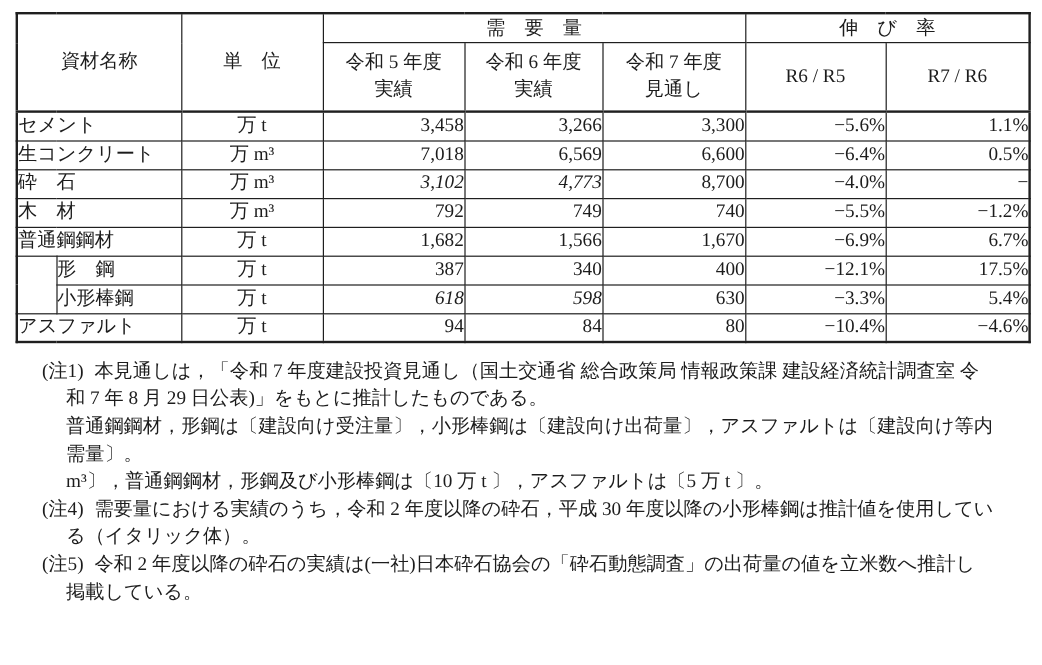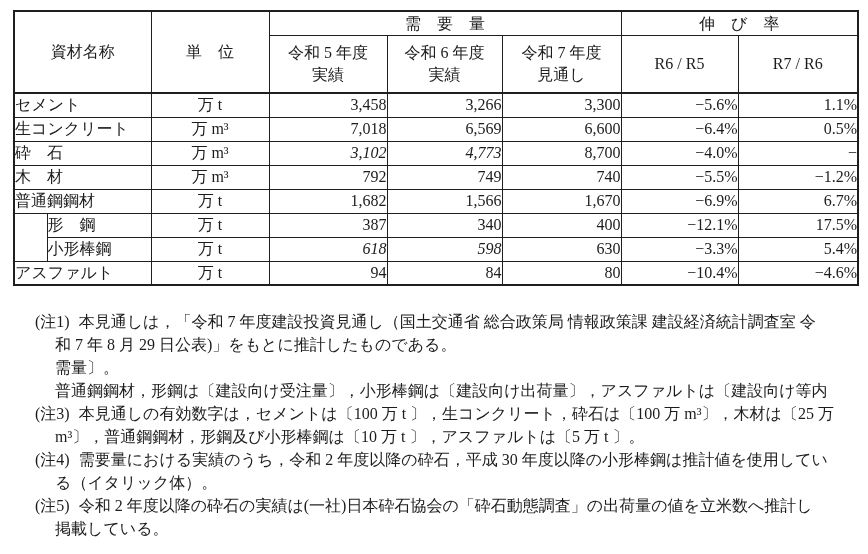--- a/index.html
+++ b/index.html
@@ -33,21 +33,21 @@
 
   td.name  { text-align: left; padding-left: 11px; }
   td.sub   { padding-left: 10px; }
   td.unit  { text-align: center; }
   td.num   { text-align: right; padding-right: 12px; }
   td.est   { font-style: italic; margin-left: 12px; }
   td.nb    { border-bottom: none; }
   td.spacer{ border-top: none; }
 
   .notes {
-    margin-top: 24px;
+    margin-top: 12px;
     padding-left: 22px;
     font-size: 16px;
     line-height: 23px;
     width: 832px;
   }
   .note-line { white-space: nowrap; }
   .note-line.cont { padding-left: 20px; }
   .note-label { margin-right: 9px; }
 </style>
 </head>
@@ -166,25 +166,24 @@
       </tr>
     </tbody>
   </table>
 
   <div class="notes">
     <div class="note">
       <div class="note-line first"><span class="note-label">(注1)</span><span>本見通しは，「令和 7 年度建設投資見通し（国土交通省 総合政策局 情報政策課 建設経済統計調査室 令</span></div>
       <div class="note-line cont">和 7 年 8 月 29 日公表)」をもとに推計したものである。</div>
     </div>
     <div class="note">
+      <div class="note-line cont">普通鋼鋼材，形鋼は〔建設向け受注量〕，小形棒鋼は〔建設向け出荷量〕，アスファルトは〔建設向け等内</div>
       <div class="note-line cont">需量〕。</div>
-      <div class="note-line cont">普通鋼鋼材，形鋼は〔建設向け受注量〕，小形棒鋼は〔建設向け出荷量〕，アスファルトは〔建設向け等内</div>
     </div>
     <div class="note">
-      <div class="note-line first"><span class="note-label">(注3)</span><span>本見通しの有効数字は，セメントは〔100 万 t 〕，生コンクリート，砕石は〔100 万 m³〕，木材は〔25 万</span></div>
       <div class="note-line cont">m³〕，普通鋼鋼材，形鋼及び小形棒鋼は〔10 万 t 〕，アスファルトは〔5 万 t 〕。</div>
     </div>
     <div class="note">
       <div class="note-line first"><span class="note-label">(注4)</span><span>需要量における実績のうち，令和 2 年度以降の砕石，平成 30 年度以降の小形棒鋼は推計値を使用してい</span></div>
       <div class="note-line cont">る（イタリック体）。</div>
     </div>
     <div class="note">
       <div class="note-line first"><span class="note-label">(注5)</span><span>令和 2 年度以降の砕石の実績は(一社)日本砕石協会の「砕石動態調査」の出荷量の値を立米数へ推計し</span></div>
       <div class="note-line cont">掲載している。</div>
     </div>

